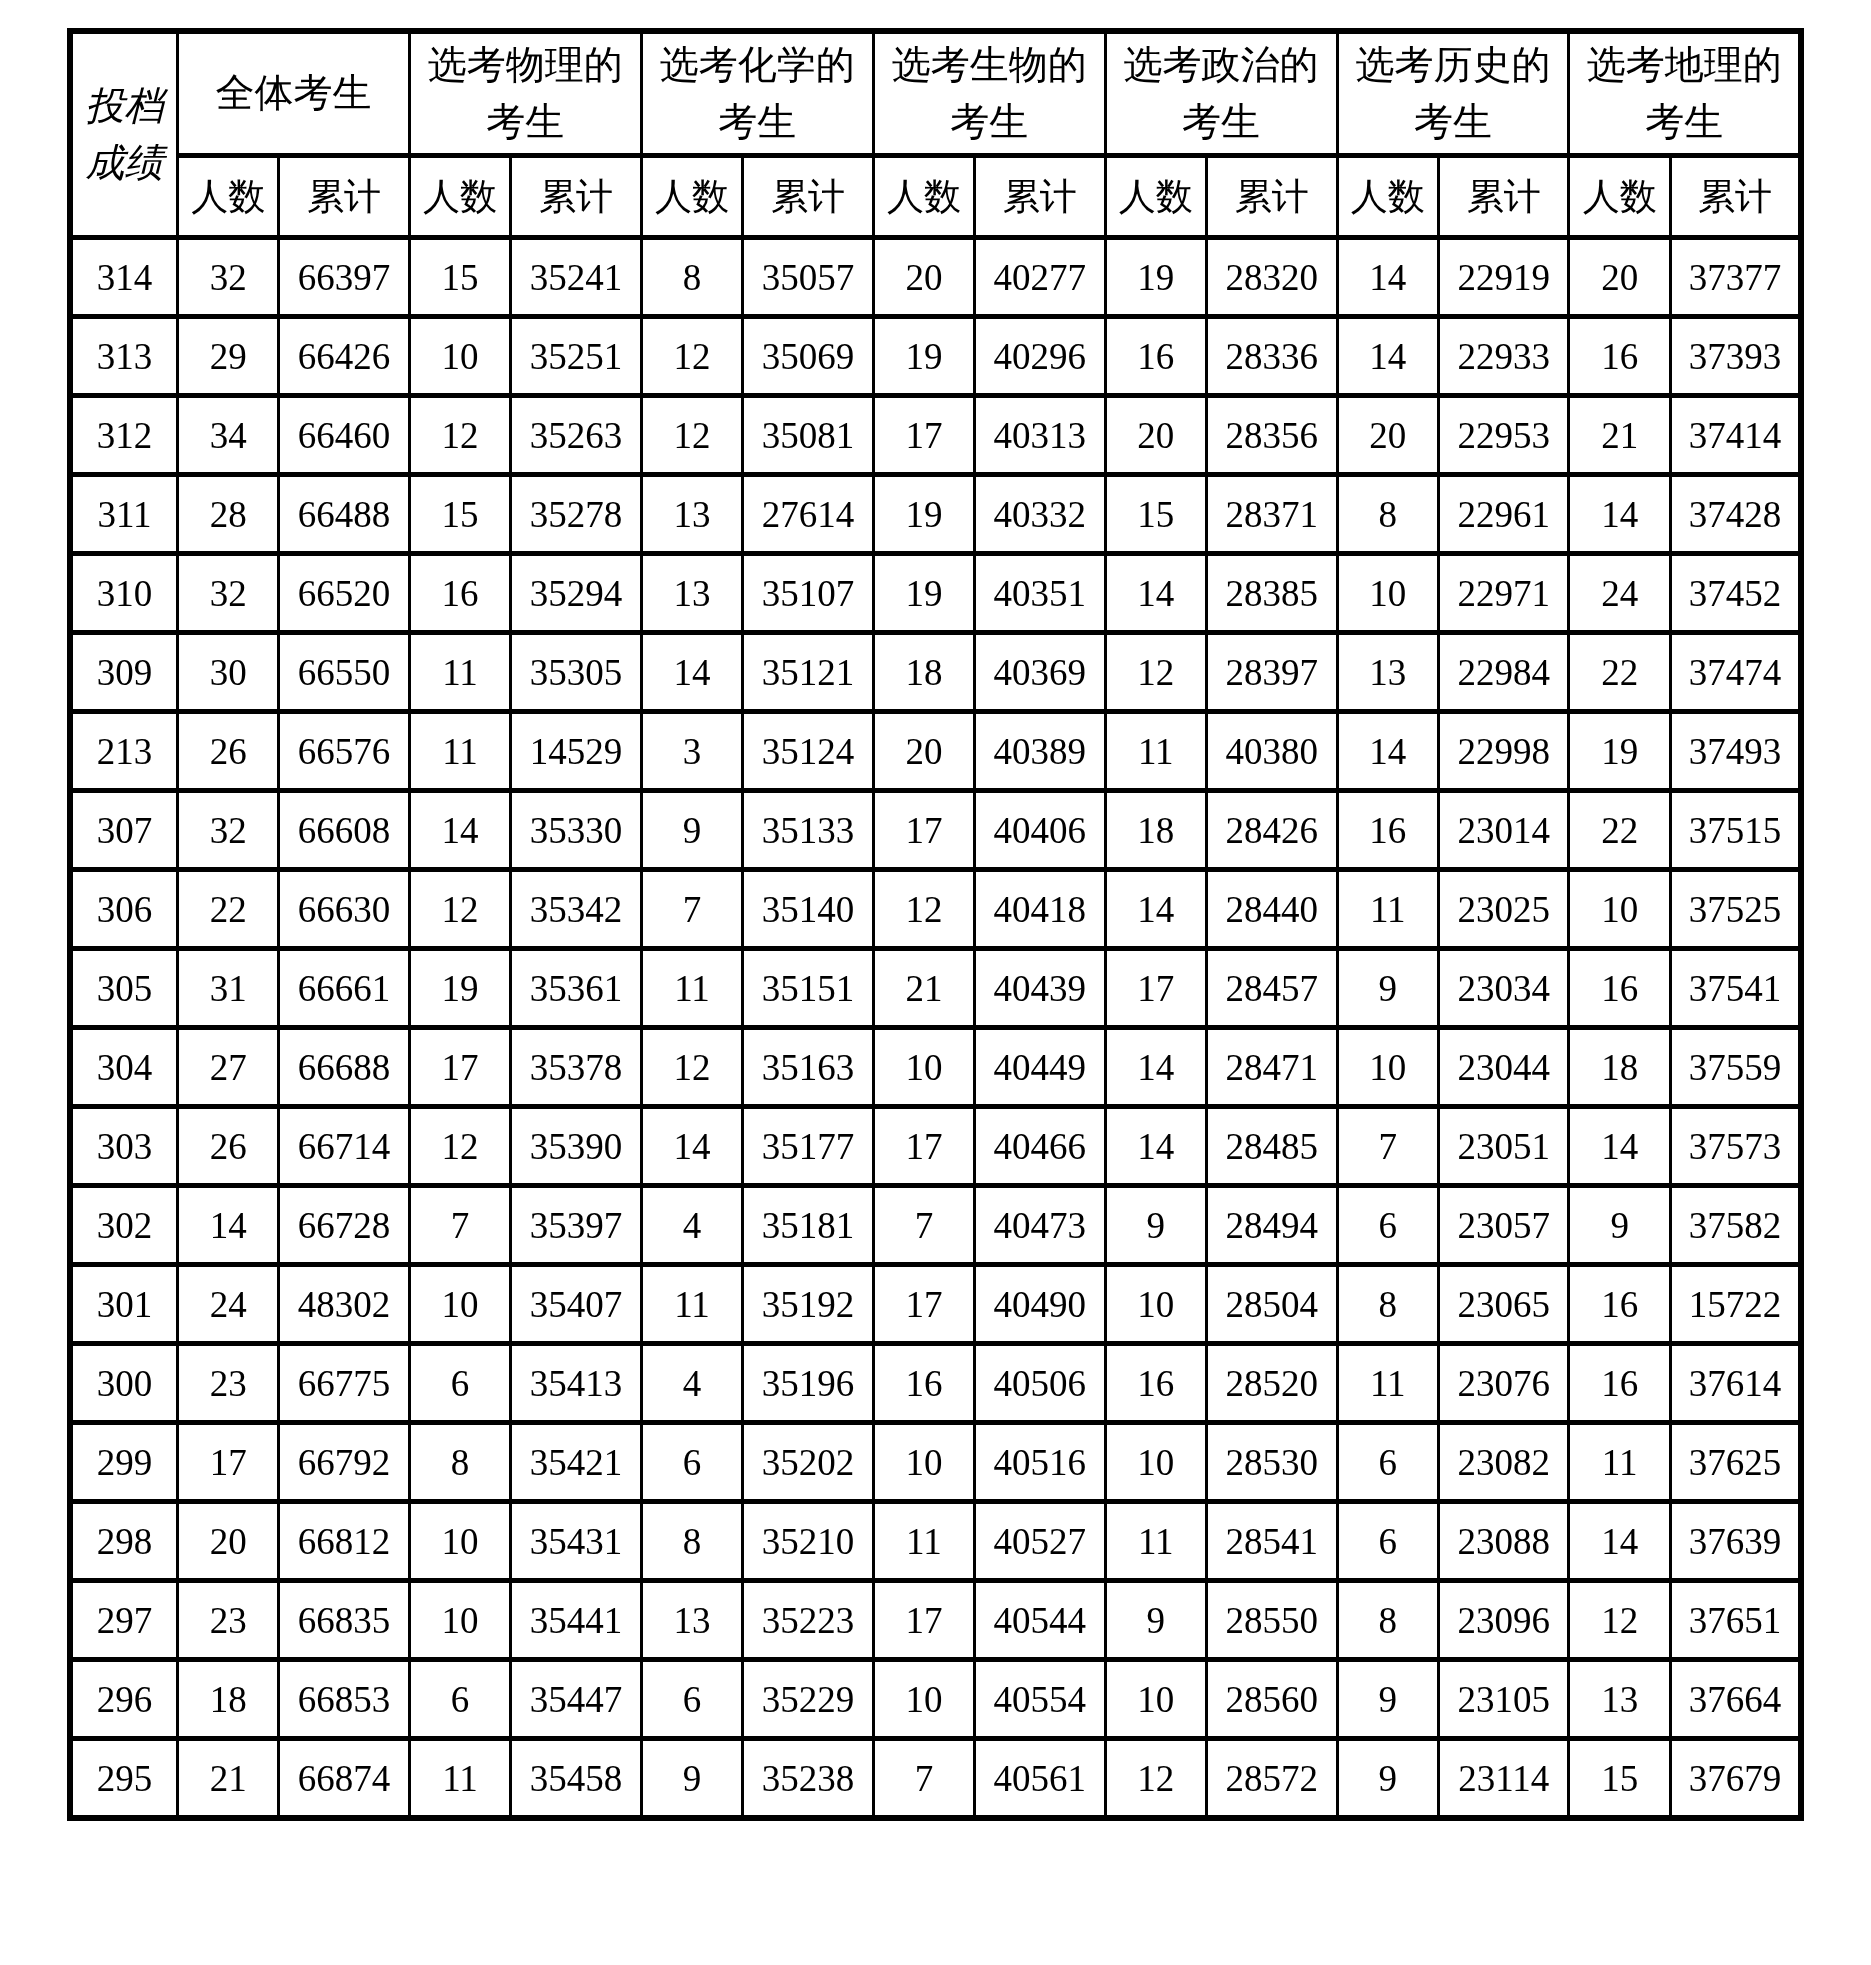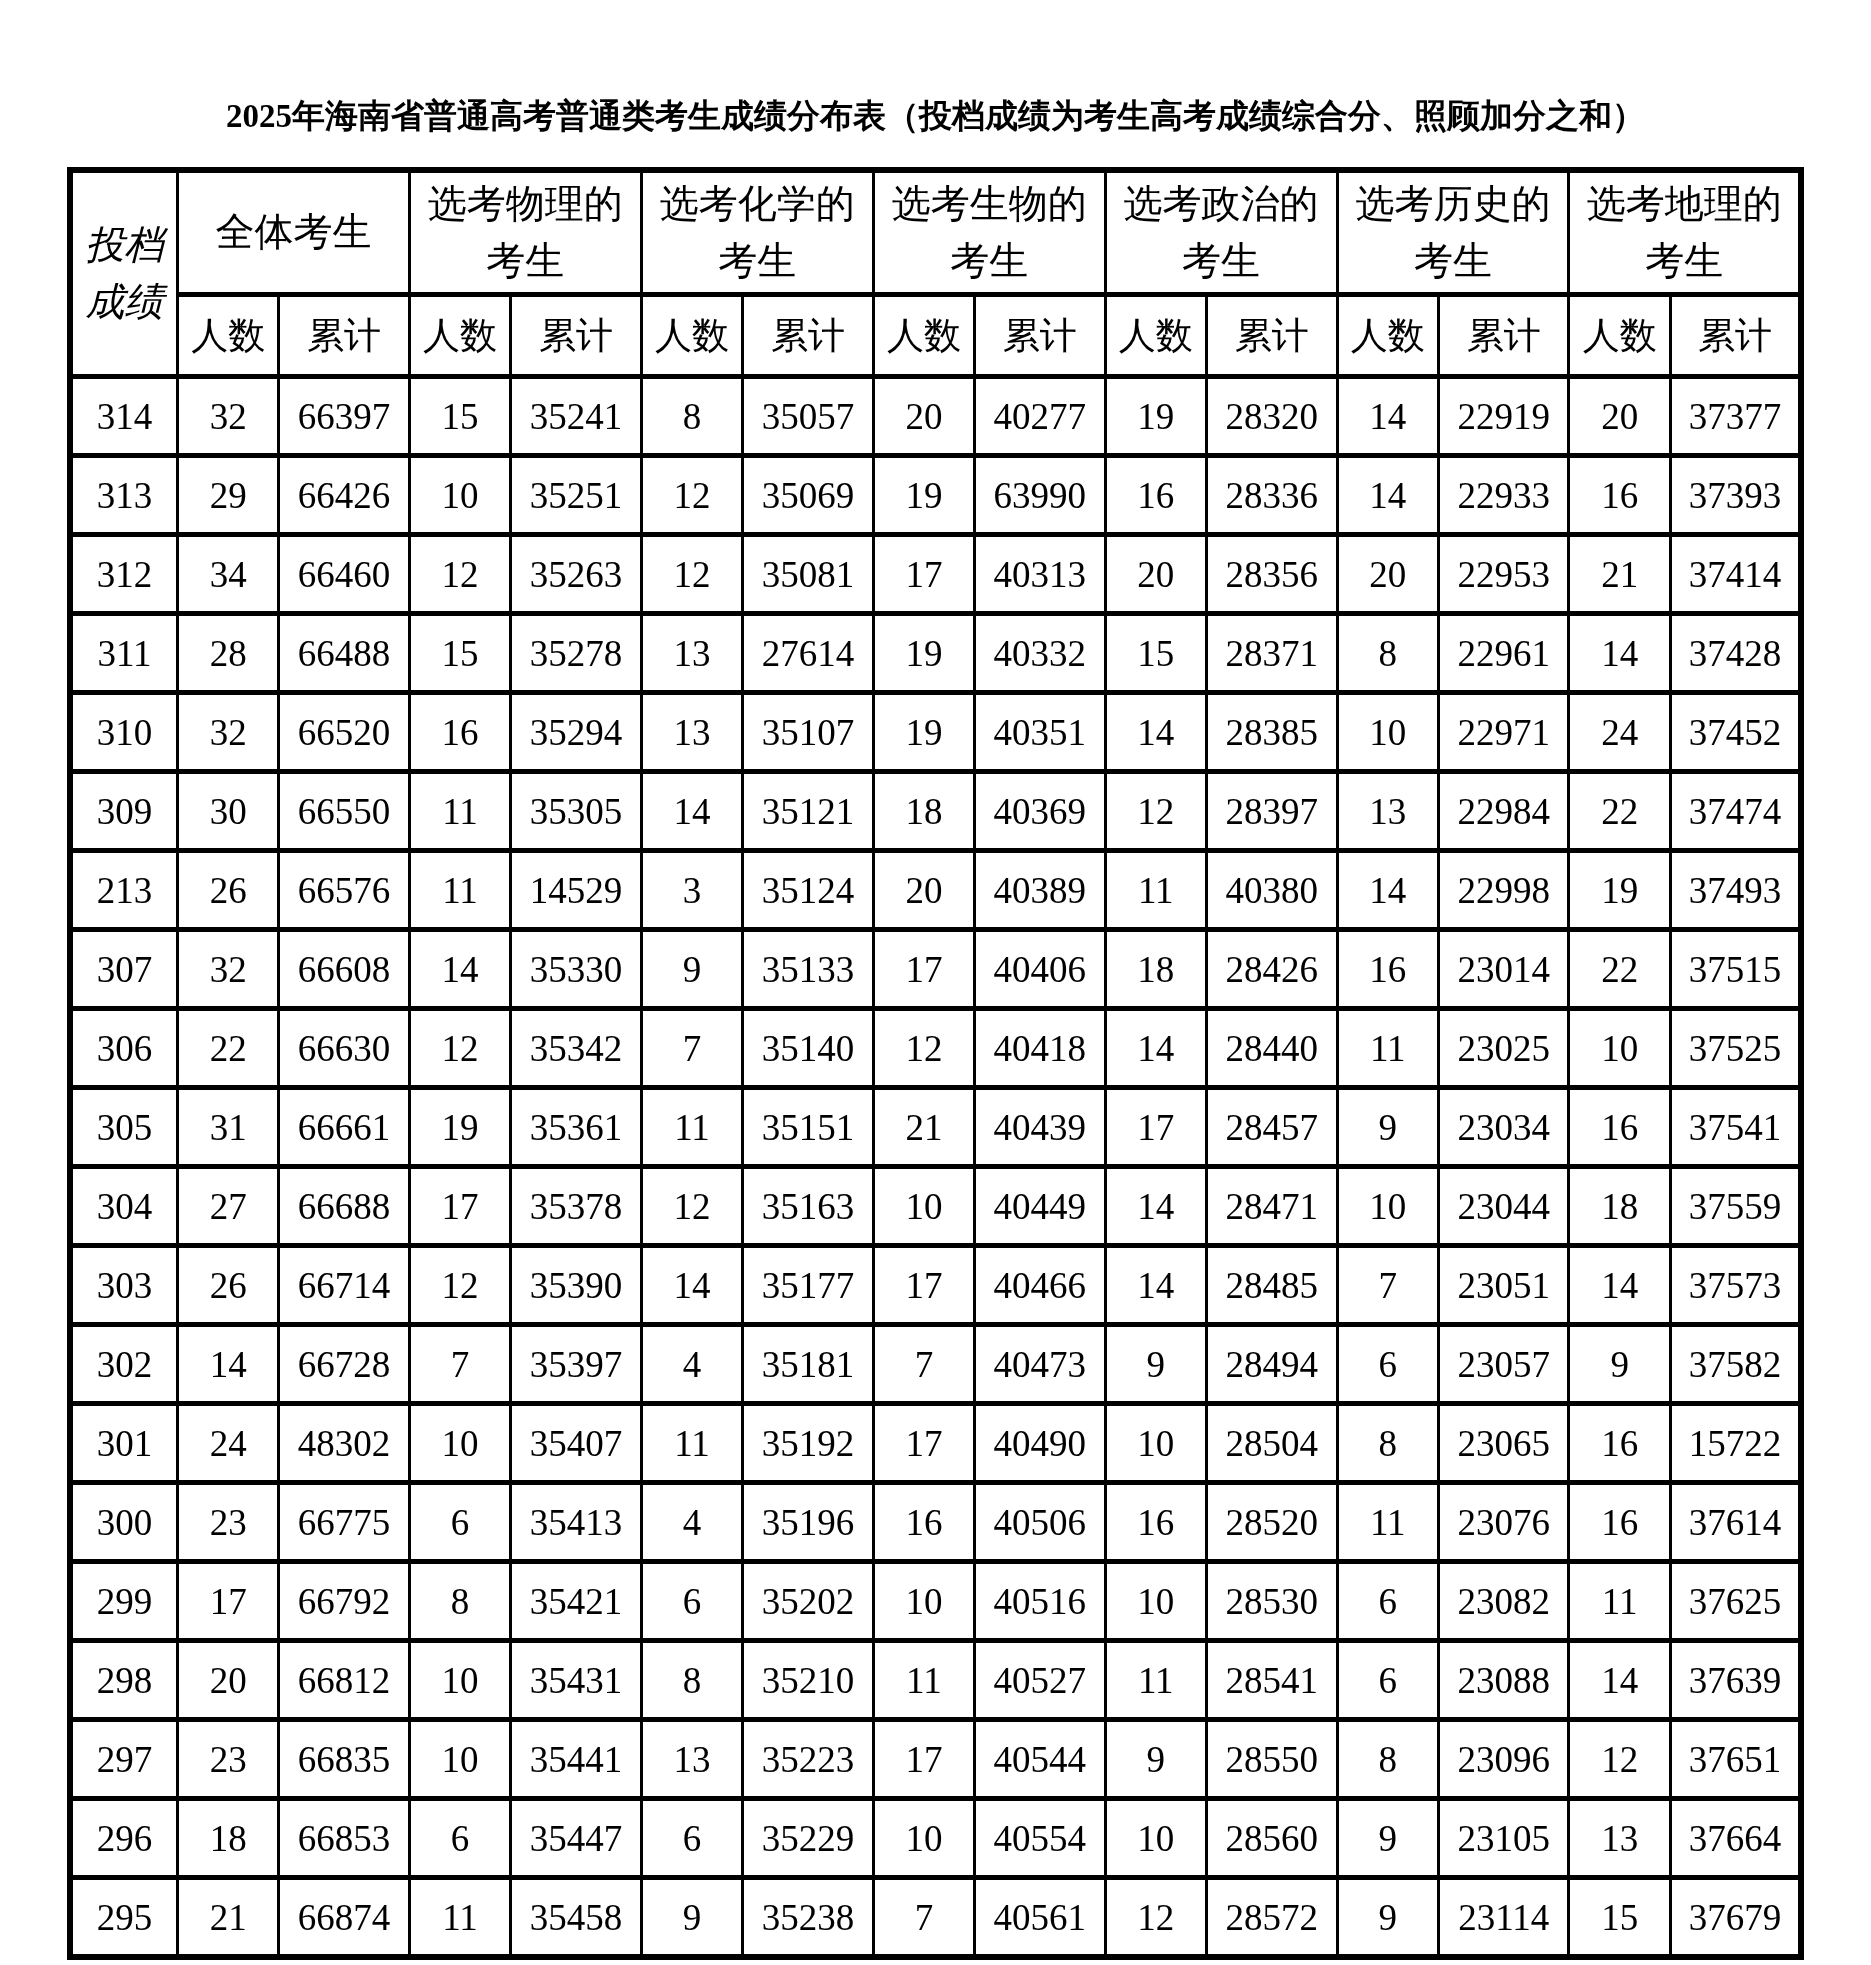--- a/index.html
+++ b/index.html
@@ -39,21 +39,20 @@
   th.score-head      { font-size: 39px; line-height: 1.5; font-style: italic; }
   col.c-score { width: 107px; }
   col.c-count { width: 101px; }
   col.c-cum   { width: 130px; }
 </style>
 </head>
 <body>
 
 <div>
 
-  <div class="title">2025年海南省普通高考普通类考生成绩分布表（投档成绩为考生高考成绩综合分、照顾加分之和）</div>
 
   <table class="score-table">
     <colgroup>
       <col class="c-score">
       <col class="c-count">
         <col class="c-cum">
       <col class="c-count">
         <col class="c-cum">
       <col class="c-count">
         <col class="c-cum">
@@ -114,21 +113,21 @@
         </tr>
         <tr>
           <td>313</td>
           <td>29</td>
           <td>66426</td>
           <td>10</td>
           <td>35251</td>
           <td>12</td>
           <td>35069</td>
           <td>19</td>
-          <td>63990</td>
+          <td>40296</td>
           <td>16</td>
           <td>28336</td>
           <td>14</td>
           <td>22933</td>
           <td>16</td>
           <td>37393</td>
         </tr>
         <tr>
           <td>312</td>
           <td>34</td>

